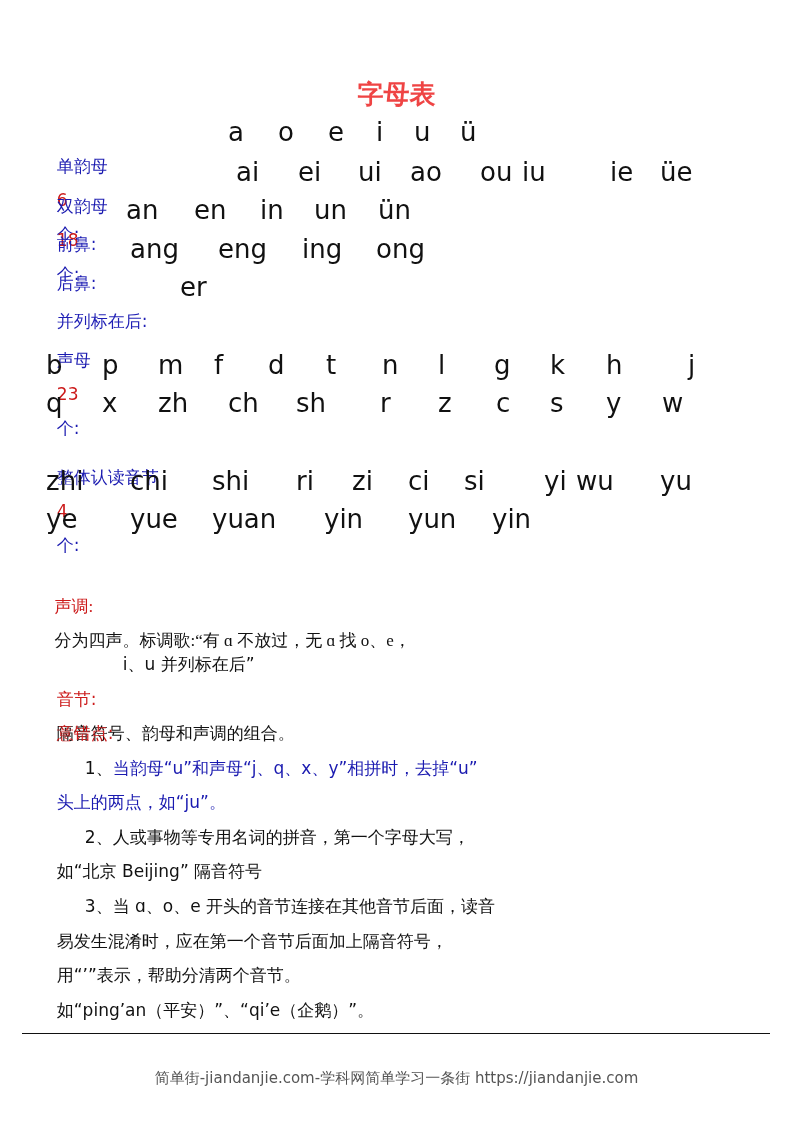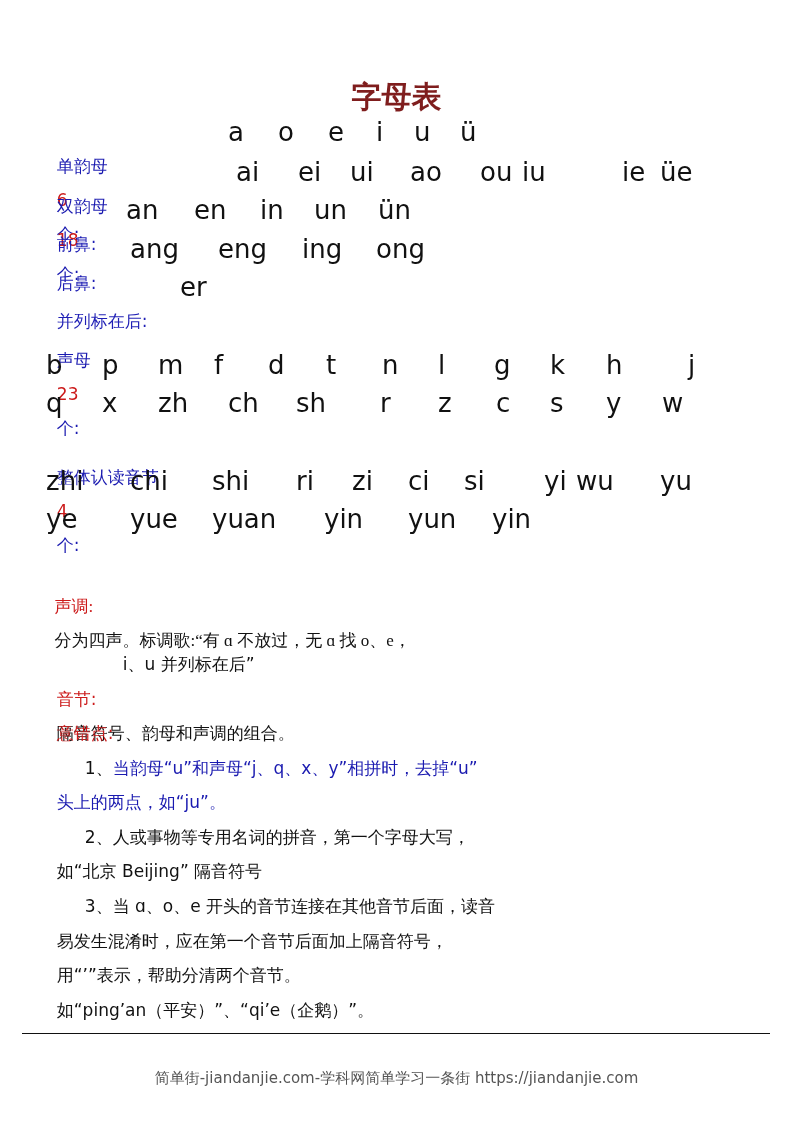--- a/index.html
+++ b/index.html
@@ -3,21 +3,21 @@
   <meta charset="utf-8">
   <style>
     html, body { margin: 0; padding: 0; background: #ffffff; }
     body {
       width: 793px; height: 1122px; position: relative; overflow: hidden;
       font-family: "DejaVu Sans", "Liberation Sans", sans-serif;
       color: #111111;
     }
     .title {
       position: absolute; left: 0; width: 793px; top: 77px;
-      text-align: center; font-size: 30px; font-weight: bold; color: #7f1d1d;
+      text-align: center; font-size: 26px; font-weight: bold; color: #ef4444;
     }
     .line {
       position: absolute; left: 46px; font-size: 17px; line-height: 34px; white-space: pre;
     }
     .blue { color: #1a1ab0; }
     .red { color: #cc1a1a; }
     .dark { color: #111111; }
     .label-blue { color: #1f1fb5; }
     .grid-row { position: absolute; left: 46px; width: 680px; font-size: 26px; line-height: 34px; }
     .grid-row span { position: absolute; top: 0; }
@@ -51,25 +51,25 @@
 </div>
 
 <div class="line" style="top:155px;">
   <span class="blue">双韵母</span>
   <span class="red">18</span>
   <span class="blue">个:</span>
 </div>
 <div class="grid-row" style="top:155px;">
   <span style="left:190px">ai</span>
   <span style="left:252px">ei</span>
-  <span style="left:304px">ui</span>
+  <span style="left:312px">ui</span>
   <span style="left:364px">ao</span>
   <span style="left:434px">ou</span>
   <span style="left:476px">iu</span>
-  <span style="left:576px">ie</span>
+  <span style="left:564px">ie</span>
   <span style="left:614px">üe</span>
 </div>
 
 <div class="line" style="top:193px;">
   <span class="label-blue">前鼻:</span>
 </div>
 <div class="grid-row" style="top:193px;">
   <span style="left:80px">an</span>
   <span style="left:148px">en</span>
   <span style="left:214px">in</span>

